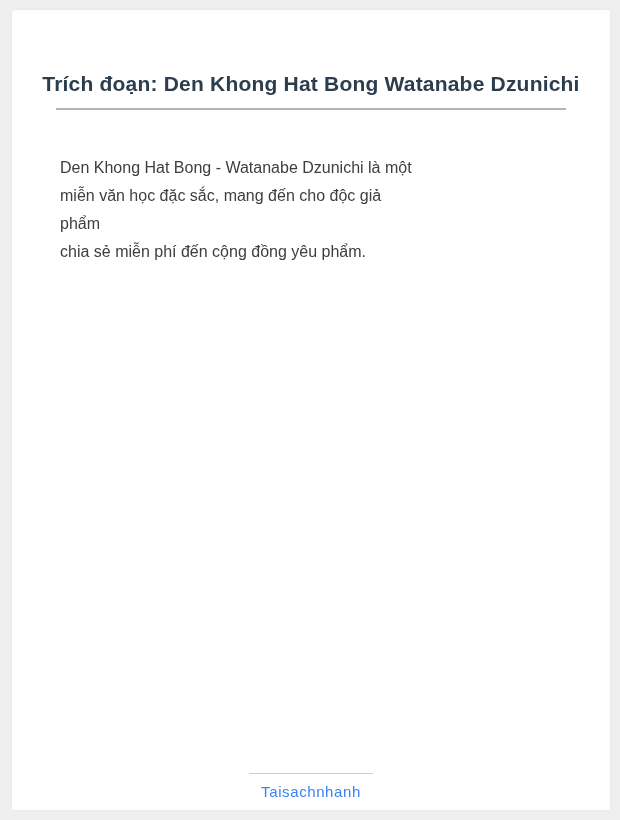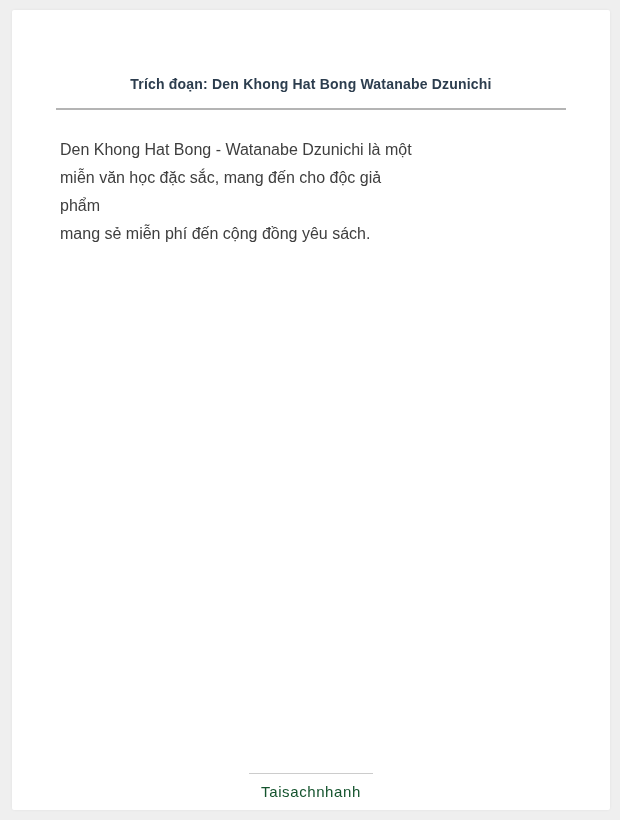--- a/index.html
+++ b/index.html
@@ -20,33 +20,33 @@
     top: 10px;
     width: 598px;
     height: 800px;
     background: #ffffff;
     border-radius: 2px;
     box-shadow: 0 0 3px rgba(0,0,0,0.06);
   }
   .title {
     margin: 62px 20px 0 20px;
     text-align: center;
-    font-size: 14px;
+    font-size: 21px;
     font-weight: 600;
     letter-spacing: 0.2px;
     color: #2c3d4e;
     line-height: 24px;
   }
   .title-divider {
     height: 2px;
     background: #b4b4b4;
     margin: 12px 44px 0 44px;
   }
   .excerpt {
-    margin: 26px 44px 0 48px;
+    margin: 44px 44px 0 48px;
     font-size: 16px;
     line-height: 28px;
     color: #3e3e3e;
   }
   .excerpt .line {
     white-space: nowrap;
   }
   .footer {
     position: absolute;
     left: 0;
@@ -56,37 +56,37 @@
   }
   .footer-divider {
     width: 124px;
     height: 1px;
     background: #cccccc;
     margin: 0 auto 9px auto;
   }
   .footer-text {
     font-size: 15px;
     letter-spacing: 0.6px;
-    color: #14532d;
+    color: #3b82f6;
   }
 </style>
 </head>
 <body>
 
 <div class="page">
 
   <h1 class="title">Trích đoạn: Den Khong Hat Bong Watanabe Dzunichi</h1>
 
   <div class="title-divider"></div>
 
   <div class="excerpt">
     <div class="line">Den Khong Hat Bong - Watanabe Dzunichi là một</div>
     <div class="line">miễn văn học đặc sắc, mang đến cho độc giả</div>
     <div class="line">phẩm</div>
-    <div class="line">mang sẻ miễn phí đến cộng đồng yêu sách.</div>
+    <div class="line">chia sẻ miễn phí đến cộng đồng yêu phẩm.</div>
   </div>
 
   <div class="footer">
     <div class="footer-divider"></div>
     <div class="footer-text">Taisachnhanh</div>
   </div>
 
 </div>
 
 </body></html>

